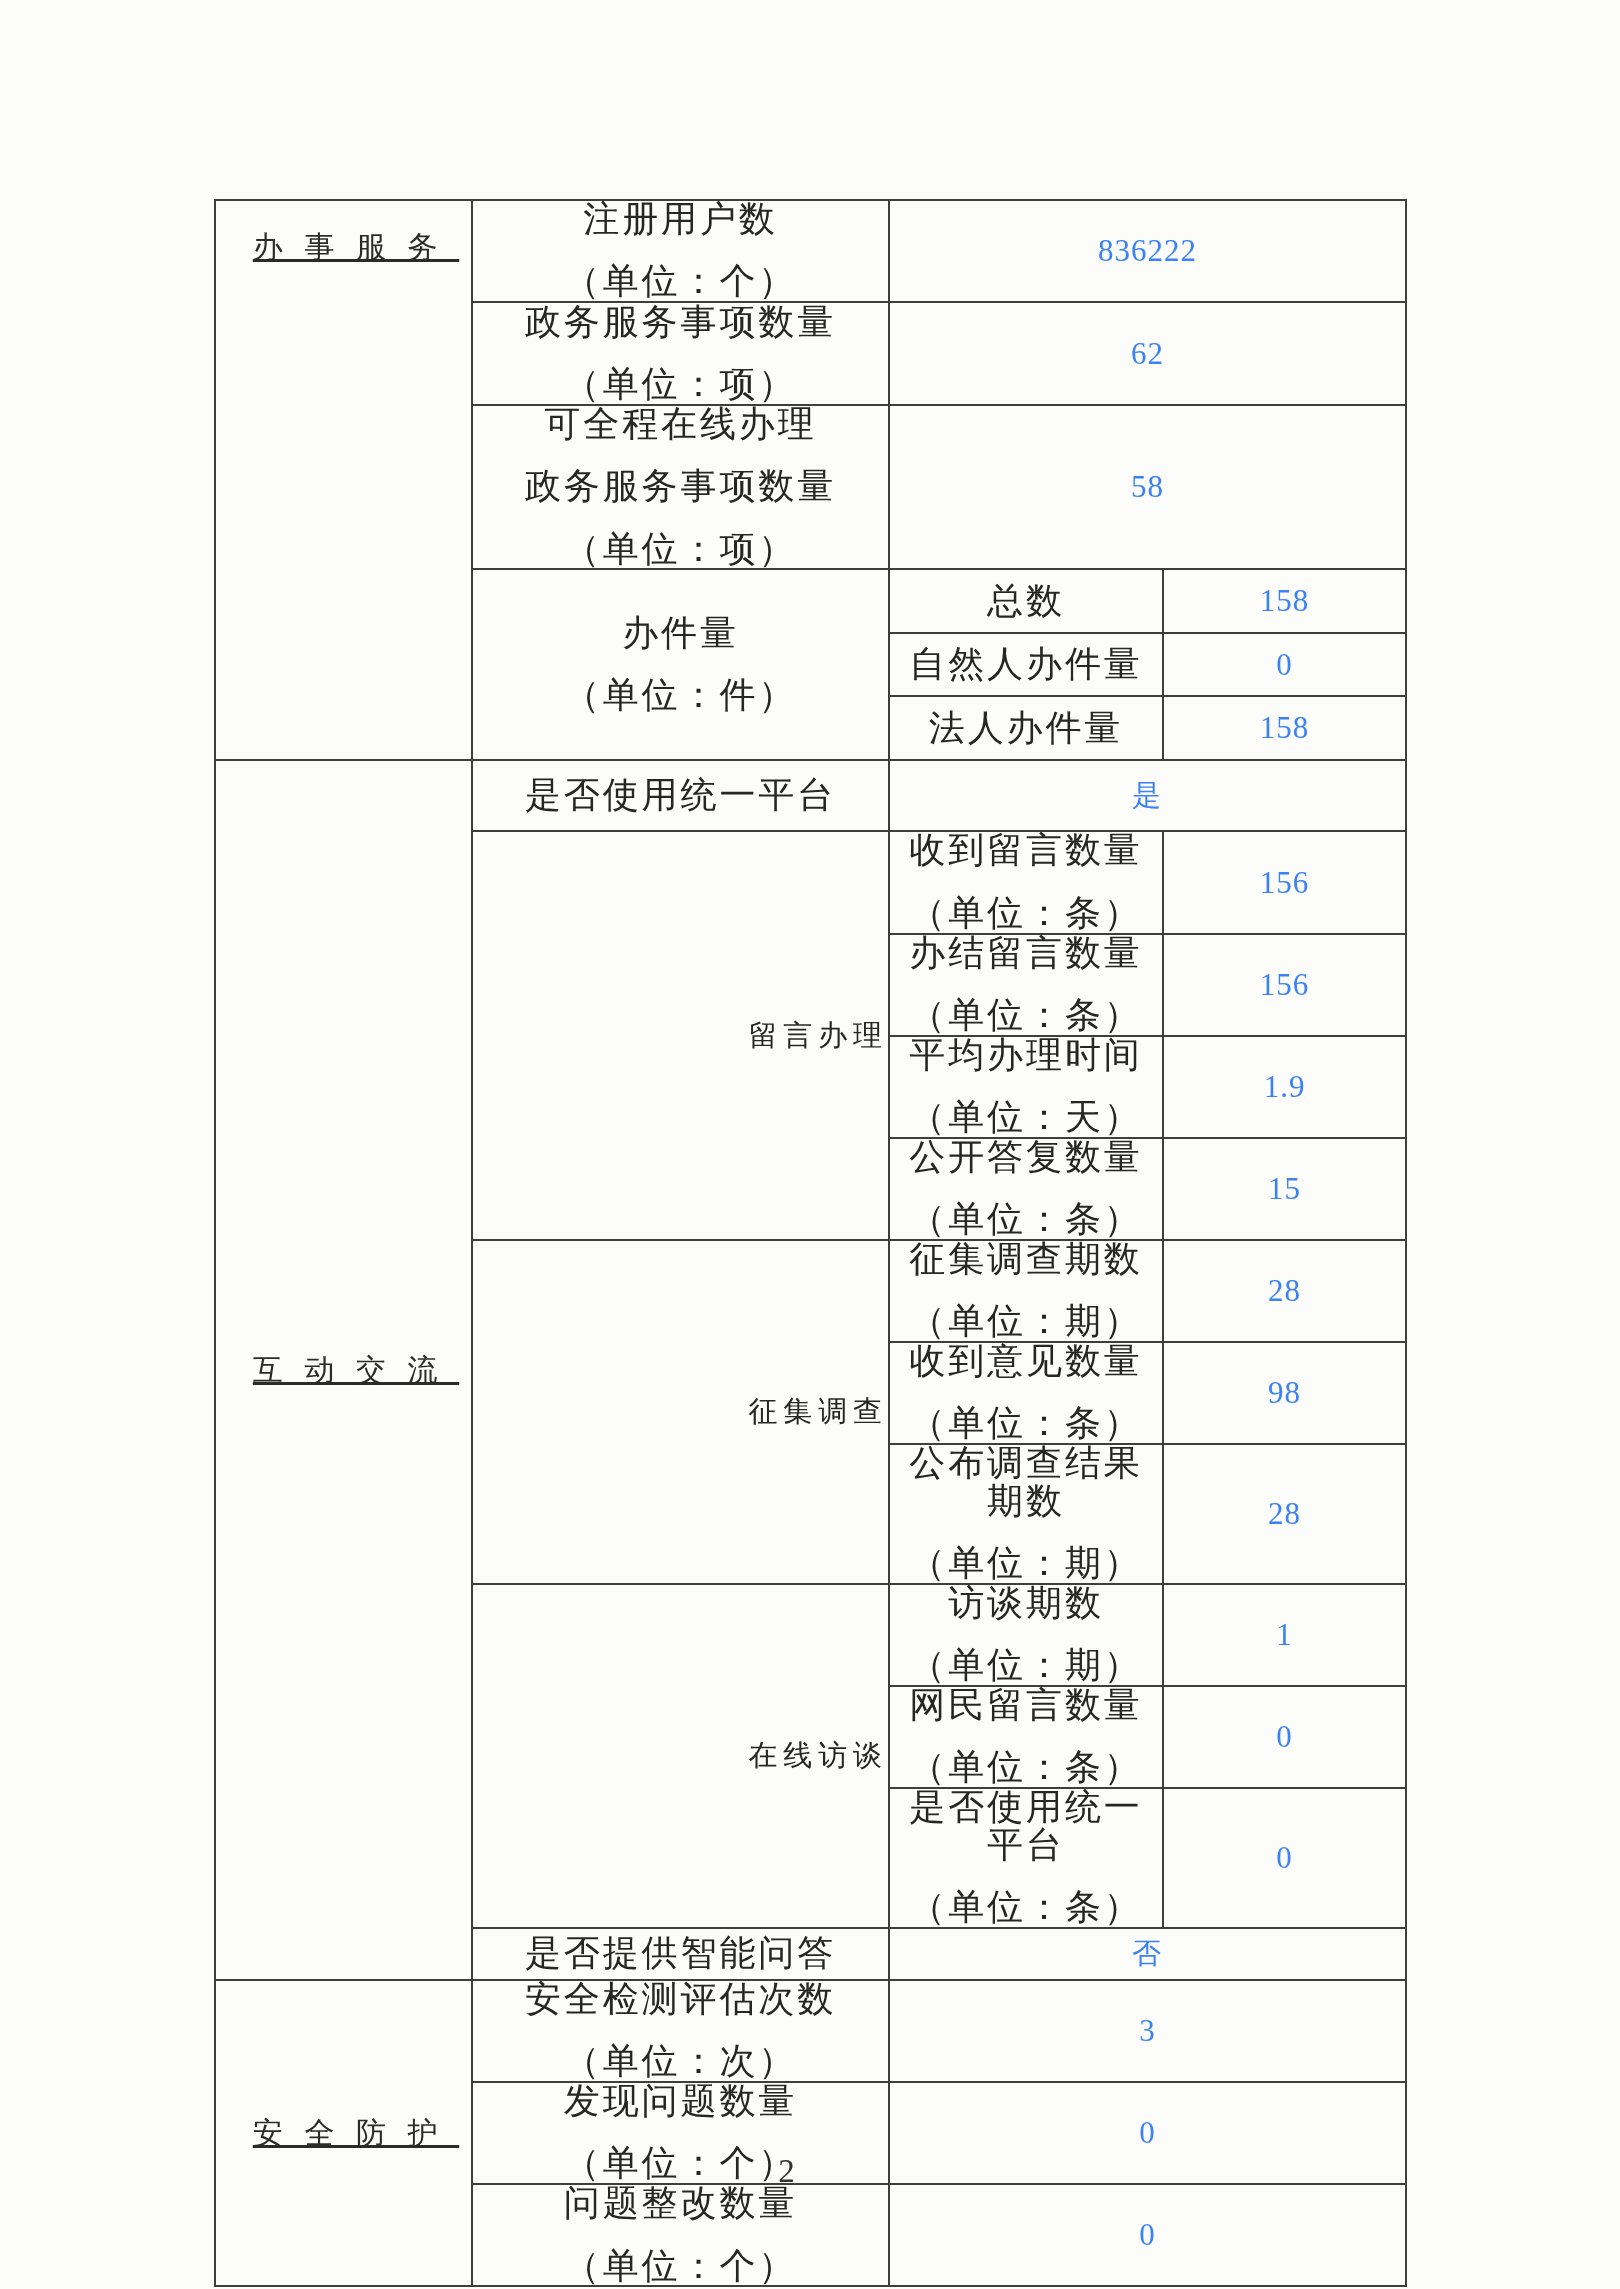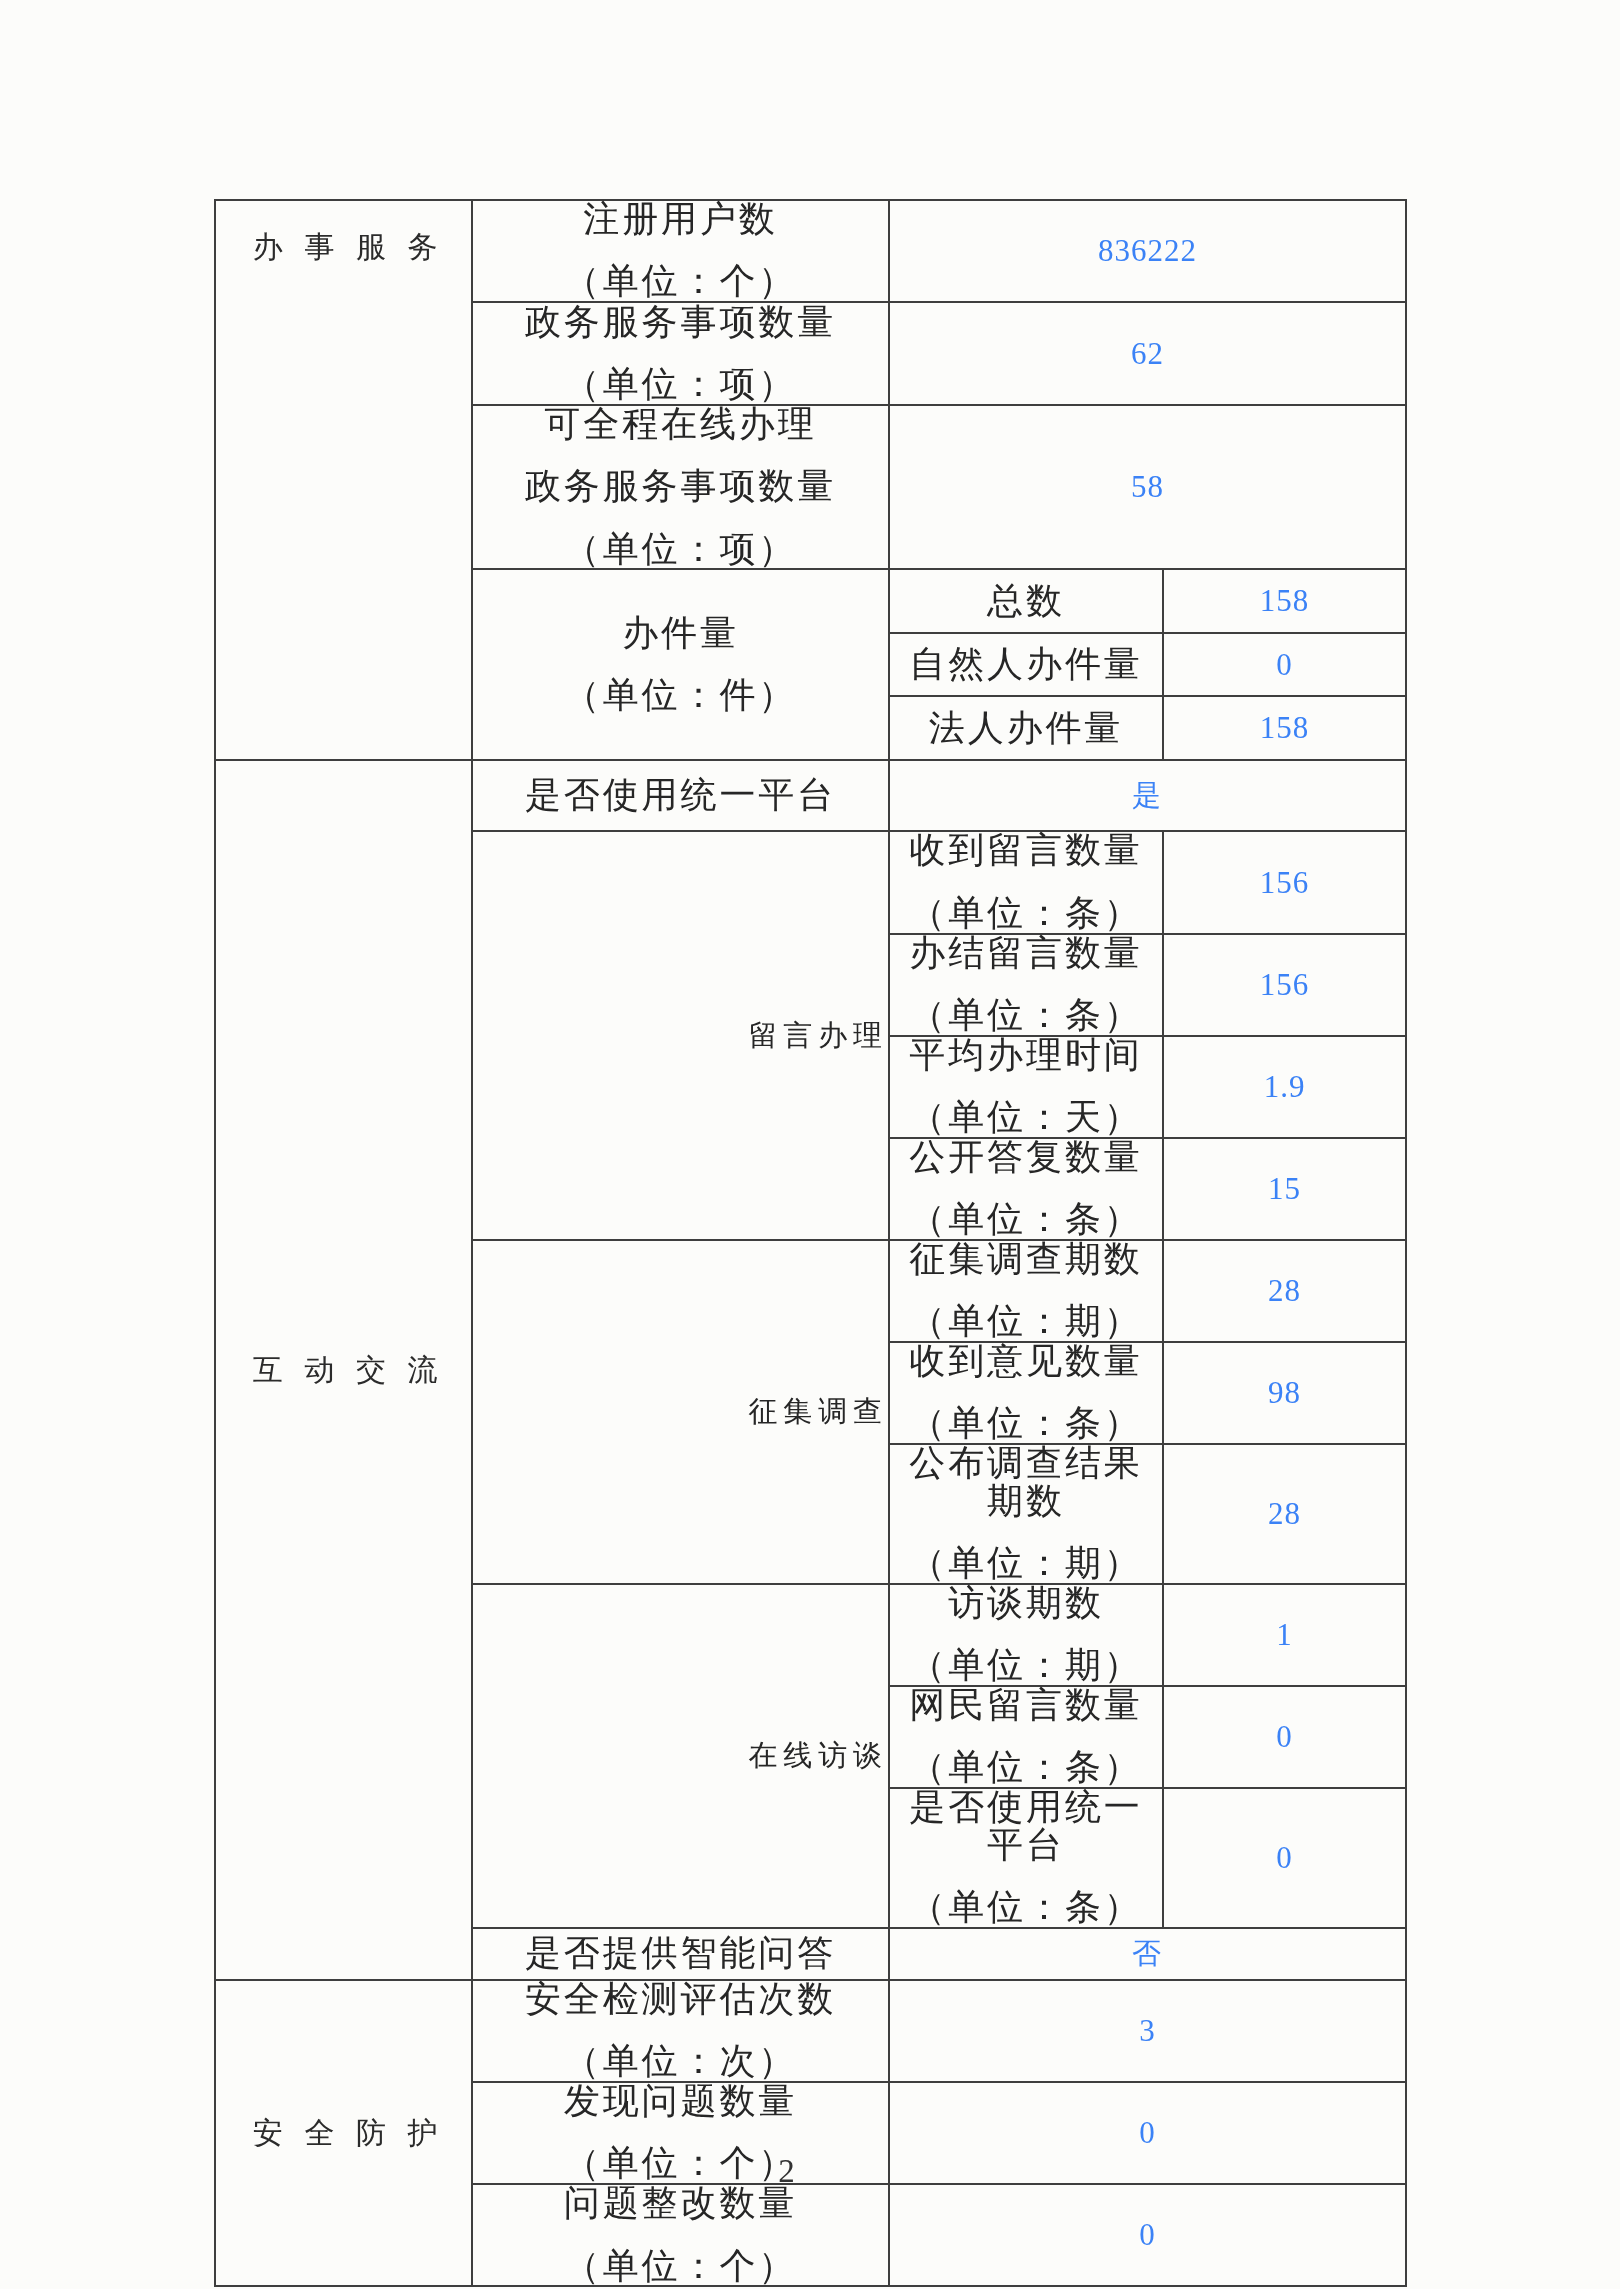--- a/index.html
+++ b/index.html
@@ -27,20 +27,21 @@
     border-top-width:2.9px;border-bottom-width:2.9px;
     padding:0;
     text-align:center;vertical-align:middle;
     background:transparent;
   }
   .cat{
     font-size:30px;
     letter-spacing:21.6px;
     padding-left:25px;
     color:#2b2b2b;
+    text-decoration:underline;
   }
   .cat-top{vertical-align:top;padding-top:25.5px;}
   .grp{
     font-size:29px;
     letter-spacing:5.9px;
     padding-left:5.9px;
     text-align:right;
   }
   .lbl{font-size:36px;letter-spacing:2.9px;line-height:1;border-radius:17px;}
   .lbl .line{line-height:1.05;}

